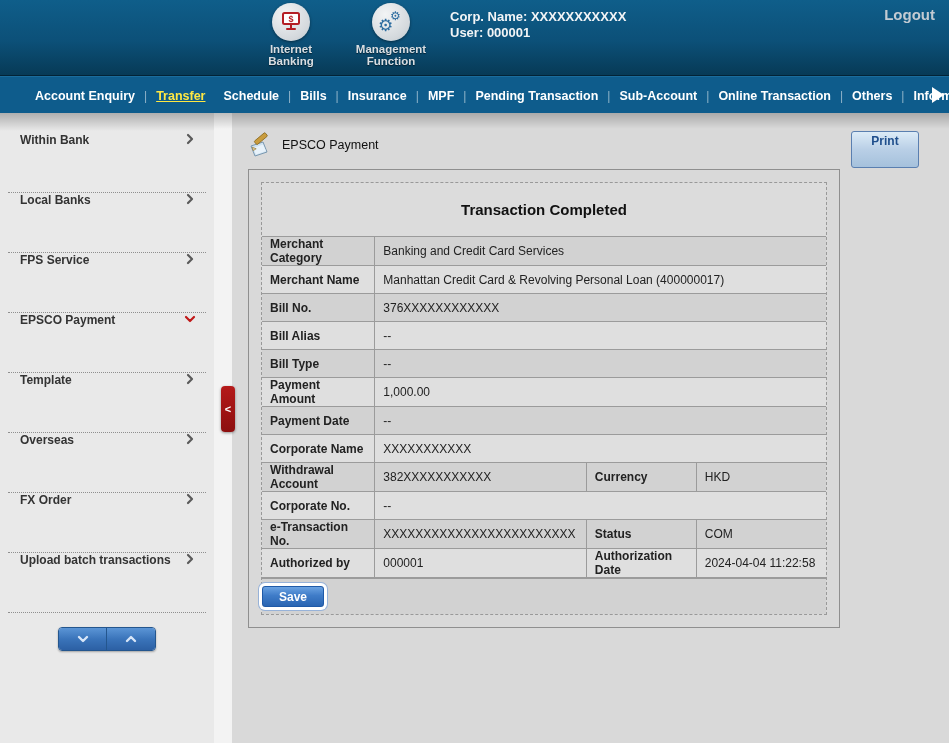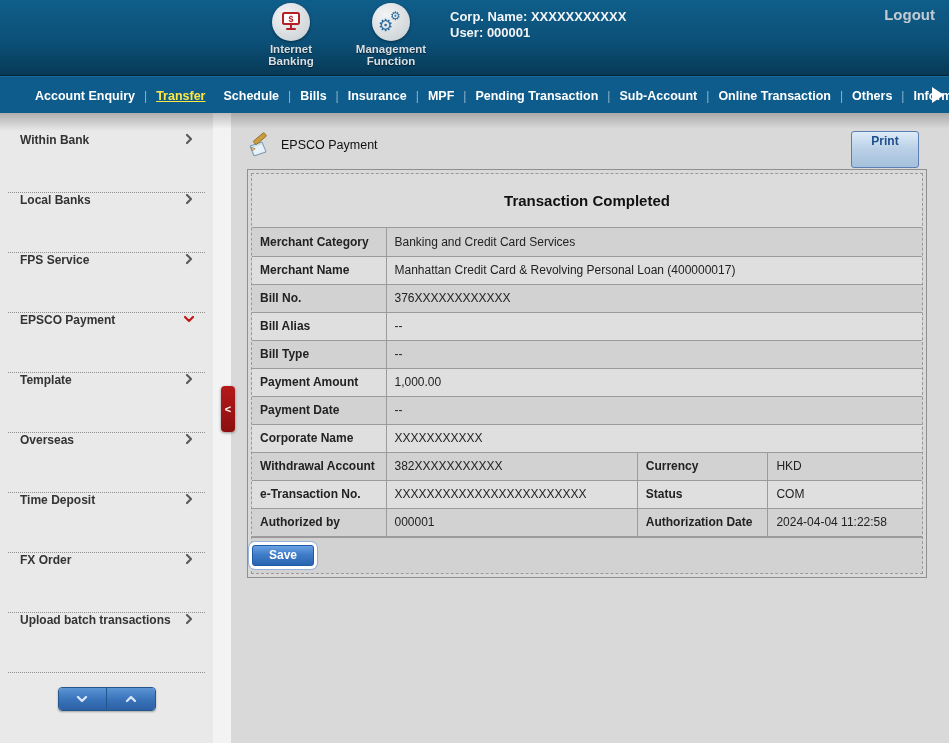--- a/index.html
+++ b/index.html
@@ -40,21 +40,21 @@
   .pager-btn { width:49px; height:22px; background:linear-gradient(180deg,#5b95d6 0%,#3a74ba 50%,#2c60a4 100%); display:flex; align-items:center; justify-content:center; cursor:pointer; }
   .pager-btn:first-child { border-right:1px solid #24568e; }
   .collapse-tab { position:absolute; left:221px; top:386px; width:14px; height:46px; background:linear-gradient(180deg,#b51a1a,#8c0f0f); border-radius:4px; color:#fff; display:flex; align-items:center; justify-content:center; font-size:11px; font-weight:bold; cursor:pointer; z-index:5; box-shadow:0 1px 3px rgba(0,0,0,.4); }
 
   
   .title-row { display:flex; align-items:center; margin-bottom:10px; height:28px; position:relative; }
   .page-title { font-size:12.5px; color:#111; margin-left:8px; }
   .print-btn { position:absolute; right:8px; top:0px; width:68px; height:37px; background:linear-gradient(180deg,#dcebf7 0%,#b9cfe6 50%,#a5c1dc 100%); border:1px solid #5a7fb0; border-radius:3px; color:#1f4e8c; font-size:12px; font-weight:bold; text-align:center; line-height:19px; cursor:pointer; }
 
   
-  .tbl-wrap { width:680px; border:1px solid #8f8f8f; background:#d9d9d9; padding:3px; }
+  .tbl-wrap { width:592px; border:1px solid #8f8f8f; background:#d9d9d9; padding:12px; }
   .tbl-inner { border:1px dashed #999; }
   .tbl-title { height:54px; display:flex; align-items:center; justify-content:center; font-size:15px; font-weight:bold; color:#111; border-bottom:1px solid #9b9b9b; background:#dcdcdc; }
   table.dt { width:100%; border-collapse:collapse; table-layout:fixed; }
   table.dt td { border:1px solid #9b9b9b; height:28px; font-size:12px; color:#222; padding:0 8px; overflow:hidden; }
   table.dt td:first-child { border-left:none; }
   table.dt td:last-child { border-right:none; }
   table.dt tr:first-child td { border-top:none; }
   table.dt tr:nth-child(odd) { background:#d2d2d2; }
   table.dt tr:nth-child(even) { background:#dfdfdf; }
   td.lbl { font-size:11px; font-weight:bold; color:#1a1a1a; }
@@ -145,26 +145,20 @@
               <polyline points="4,2 8,6 4,10" stroke="#5a5a5a" fill="none" stroke-width="2.2" stroke-linecap="round" stroke-linejoin="round"></polyline>
             </svg>
           </li>
           <li class="side-item">
             <span class="side-label">Overseas</span>
             <svg viewBox="0 0 12 12" class="chev">
               <polyline points="4,2 8,6 4,10" stroke="#5a5a5a" fill="none" stroke-width="2.2" stroke-linecap="round" stroke-linejoin="round"></polyline>
             </svg>
           </li>
           <li class="side-item">
-            <span class="side-label">Time Deposit</span>
-            <svg viewBox="0 0 12 12" class="chev">
-              <polyline points="4,2 8,6 4,10" stroke="#5a5a5a" fill="none" stroke-width="2.2" stroke-linecap="round" stroke-linejoin="round"></polyline>
-            </svg>
-          </li>
-          <li class="side-item">
             <span class="side-label">FX Order</span>
             <svg viewBox="0 0 12 12" class="chev">
               <polyline points="4,2 8,6 4,10" stroke="#5a5a5a" fill="none" stroke-width="2.2" stroke-linecap="round" stroke-linejoin="round"></polyline>
             </svg>
           </li>
           <li class="side-item">
             <span class="side-label">Upload batch transactions</span>
             <svg viewBox="0 0 12 12" class="chev">
               <polyline points="4,2 8,6 4,10" stroke="#5a5a5a" fill="none" stroke-width="2.2" stroke-linecap="round" stroke-linejoin="round"></polyline>
             </svg>
@@ -241,20 +235,24 @@
                   <td colspan="1" class="lbl">Corporate Name</td>
                   <td colspan="3" class="val">XXXXXXXXXXX</td>
                 </tr>
                 <tr>
                   <td colspan="1" class="lbl">Withdrawal Account</td>
                   <td colspan="1" class="val">382XXXXXXXXXXX</td>
                   <td colspan="1" class="lbl">Currency</td>
                   <td colspan="1" class="val">HKD</td>
                 </tr>
                 <tr>
+                  <td colspan="1" class="lbl">Corporate No.</td>
+                  <td colspan="3" class="val">--</td>
+                </tr>
+                <tr>
                   <td colspan="1" class="lbl">e-Transaction No.</td>
                   <td colspan="1" class="val">XXXXXXXXXXXXXXXXXXXXXXXX</td>
                   <td colspan="1" class="lbl">Status</td>
                   <td colspan="1" class="val">COM</td>
                 </tr>
                 <tr>
                   <td colspan="1" class="lbl">Authorized by</td>
                   <td colspan="1" class="val">000001</td>
                   <td colspan="1" class="lbl">Authorization Date</td>
                   <td colspan="1" class="val">2024-04-04 11:22:58</td>

